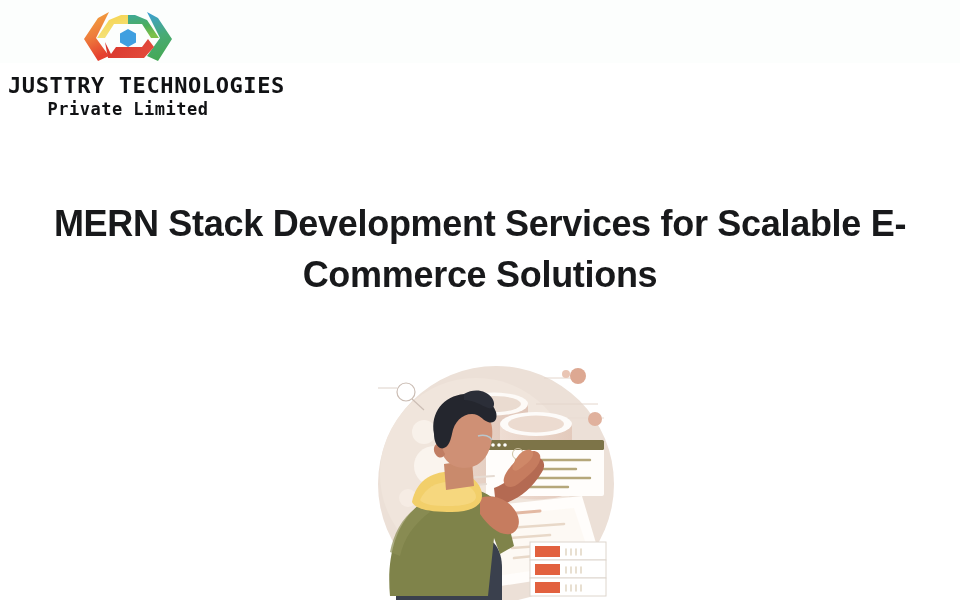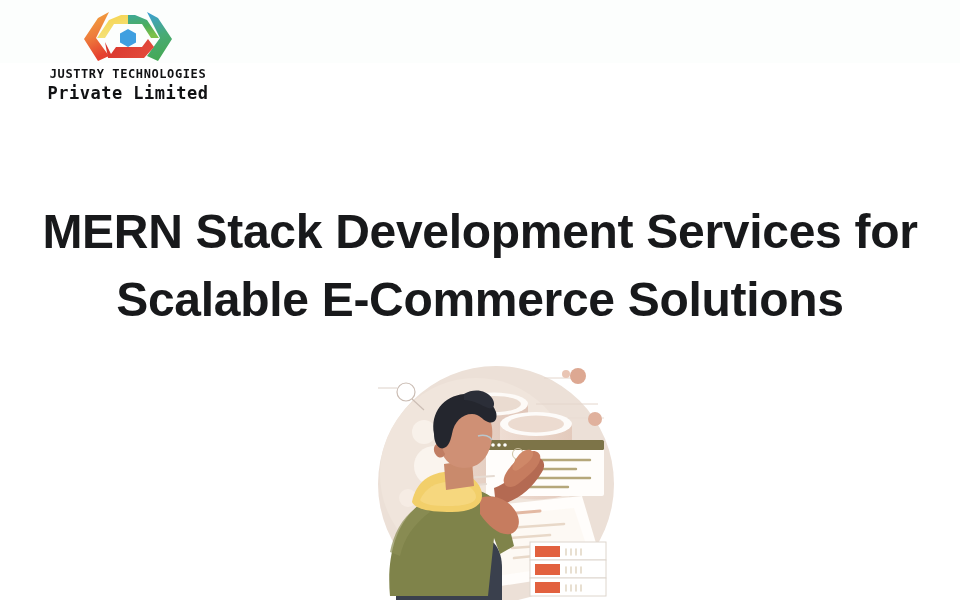--- a/index.html
+++ b/index.html
@@ -38,22 +38,23 @@
     width: 240px;
     text-align: center;
   }
   .brand-mark {
     width: 100px;
     height: 62px;
     margin: 0 auto;
     display: block;
   }
   .brand-name {
+    margin-top: 6px;
     font-family: "DejaVu Sans Mono", "Liberation Mono", monospace;
-    font-size: 12px;
+    font-size: 22px;
     font-weight: 700;
     letter-spacing: 0.6px;
     color: #111214;
     line-height: 1.05;
     white-space: nowrap;
   }
   .brand-sub {
     margin-top: 4px;
     font-family: "DejaVu Sans Mono", "Liberation Mono", monospace;
     font-size: 17px;
@@ -65,21 +66,21 @@
 
   
   .headline {
     position: absolute;
     left: 30px;
     top: 198px;
     width: 900px;
     margin: 0;
     text-align: center;
     font-family: "Liberation Sans", sans-serif;
-    font-size: 48px;
+    font-size: 36px;
     font-weight: 700;
     line-height: 1.42;
     letter-spacing: -0.3px;
     color: #18191b;
   }
 
   
   .illustration {
     position: absolute;
     left: 368px;

